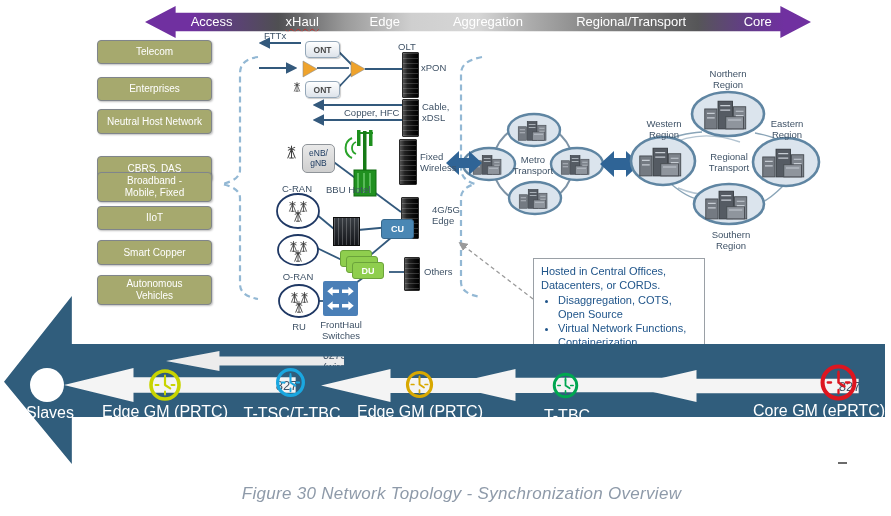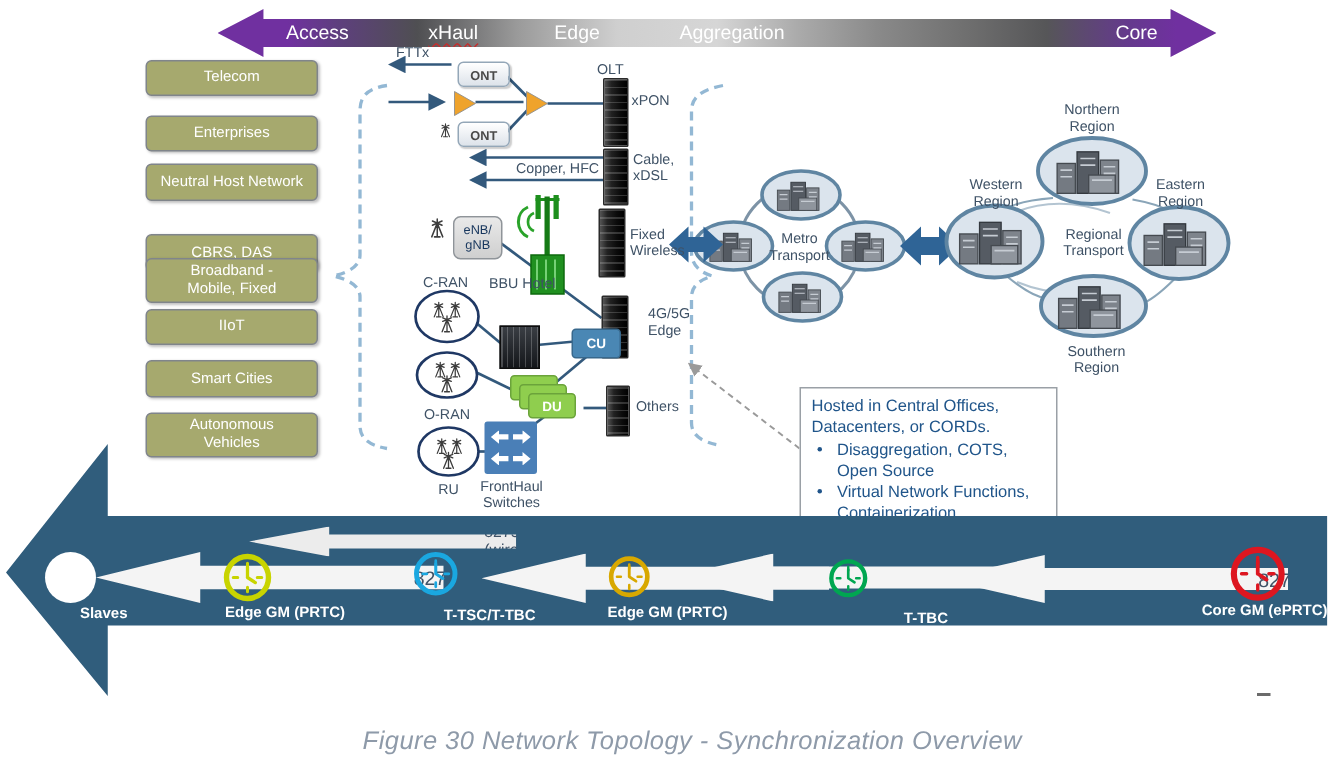--- a/index.html
+++ b/index.html
@@ -63,22 +63,22 @@
 
   
   .chain{position:absolute;left:4px;top:296px;width:881px;height:168px;background:#305d7c;z-index:3;
     clip-path:polygon(0 51%,7.7% 0,7.7% 28.6%,100% 28.6%,100% 72%,7.7% 72%,7.7% 100%);}
   .syncA{position:absolute;background:#f4f4f4;z-index:4;filter:drop-shadow(0 0 1px #8a8a8a);
     clip-path:polygon(0 50%,30% 0,30% 27%,100% 27%,100% 73%,30% 73%,30% 100%);
     display:flex;align-items:center;justify-content:center;padding-left:26%;box-sizing:border-box;
     color:#3f5266;font-size:13px;}
   .syncA.small{font-size:10.5px;background:#ececec;padding-left:20%;}
   .clock{position:absolute;z-index:4;}
-  .nlab{position:absolute;z-index:4;color:#fff;font-weight:bold;font-size:10px;
-        text-align:right;white-space:nowrap;}
+  .nlab{position:absolute;z-index:4;color:#fff;font-weight:normal;font-size:16px;
+        text-align:center;white-space:nowrap;}
   .slaves-dot{position:absolute;left:30px;top:368px;width:34px;height:34px;border-radius:50%;
         background:#fff;z-index:4;}
 
   .caption{position:absolute;left:0;right:0;top:484px;text-align:center;font-size:17px;
         font-style:italic;color:#8e9aa9;z-index:2;letter-spacing:.3px;padding-left:32px;}
   .tinydash{position:absolute;left:838px;top:462px;width:9px;height:2px;background:#6b6b6b;z-index:2;}
 
   svg.overlay{position:absolute;left:0;top:0;z-index:1;}
 </style>
 </head>
@@ -210,32 +210,33 @@
       <use href="#cluster" x="760" y="147" width="52" height="31"></use>
       <use href="#cluster" x="703" y="189" width="52" height="31"></use>
     </g>
   </svg>
 
   <div class="scale-arrow">
     <span class="seg" style="left:10%">Access</span>
     <span class="seg wavy" style="left:23.6%">xHaul</span>
     <span class="seg" style="left:36%">Edge</span>
     <span class="seg" style="left:51.5%">Aggregation</span>
+    <span class="seg" style="left:73%">Regional/Transport</span>
     <span class="seg" style="left:92%">Core</span>
   </div>
 
   <div>
     <div class="sbox" style="top:40px;height:22px">Telecom</div>
     <div class="sbox" style="top:77px;height:22px">Enterprises</div>
     <div class="sbox" style="top:109px;height:23px">Neutral Host Network</div>
     <div class="sbox" style="top:156px;height:23px">CBRS, DAS</div>
     <div class="sbox" style="top:172px;height:28px">Broadband -
 Mobile, Fixed</div>
     <div class="sbox" style="top:206px;height:22px">IIoT</div>
-    <div class="sbox" style="top:240px;height:23px">Smart Cities</div>
+    <div class="sbox" style="top:240px;height:23px">Smart Copper</div>
     <div class="sbox" style="top:275px;height:28px">Autonomous
 Vehicles</div>
   </div>
 
   <div>
     <div class="lbl" style="left:264px;top:30px">FTTx</div>
     <div class="ont" style="left:305px;top:41px">ONT</div>
     <div class="ont" style="left:305px;top:81px">ONT</div>
     <div class="lbl" style="left:398px;top:41px">OLT</div>
     <div class="srv" style="left:402px;top:52px;width:15px;height:44px"></div>

